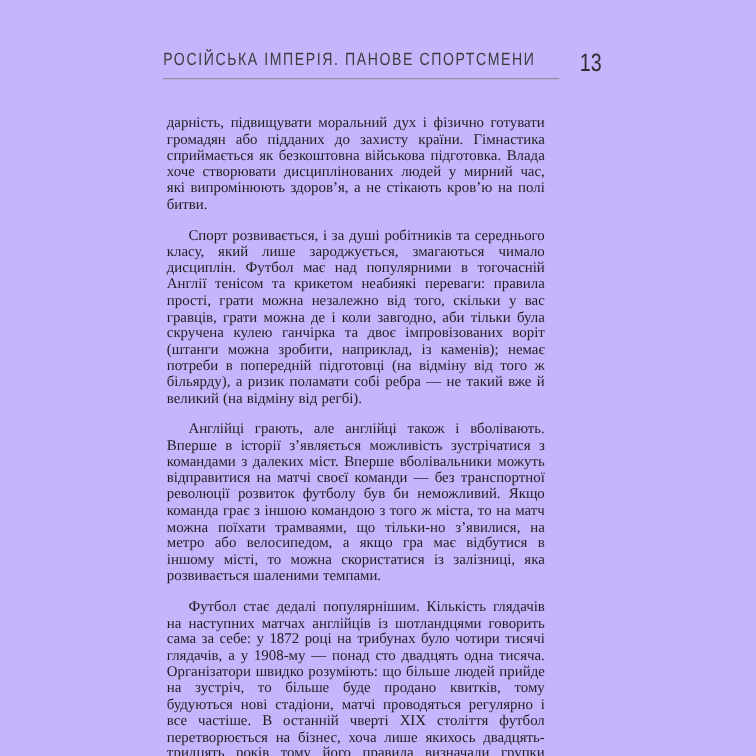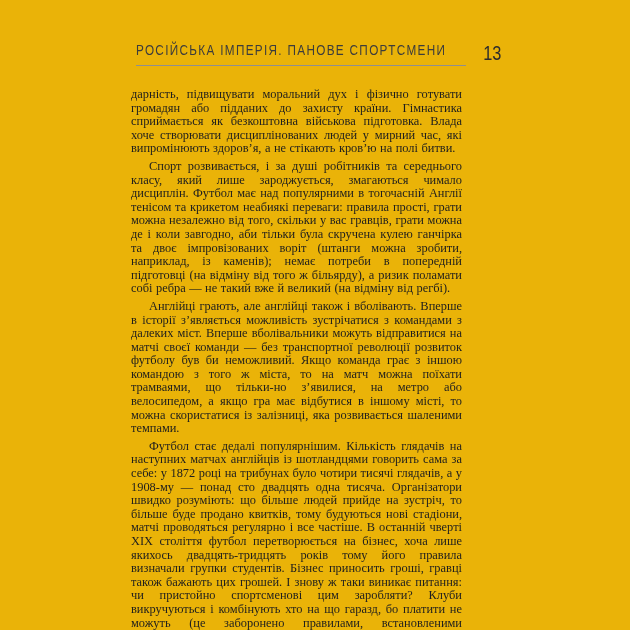--- a/index.html
+++ b/index.html
@@ -5,21 +5,21 @@
   html, body {
     margin: 0;
     padding: 0;
     background: #ffffff;
     font-family: "Liberation Serif", serif;
   }
   .book-page {
     position: relative;
     width: 630px;
     height: 630px;
-    background: #eab308;
+    background: #c4b5fd;
     overflow: hidden;
   }
   
   .page-header {
     position: absolute;
     left: 136px;
     top: 42px;
     width: 330px;
     display: flex;
     align-items: flex-end;
@@ -58,21 +58,21 @@
     left: 127px;
     top: 84px;
     width: 339px;
     font-family: "Liberation Serif", serif;
     font-size: 12.4px;
     line-height: 13.6px;
     text-align: justify;
     color: #1e1e1e;
   }
   .body-text p {
-    margin: 4px;
+    margin: 12px;
     padding: 0;
     text-indent: 18px;
     word-spacing: 0.4px;
   }
   .body-text p.no-indent {
     text-indent: 0;
   }
   .body-text p.continues {
     text-align-last: justify;
   }

